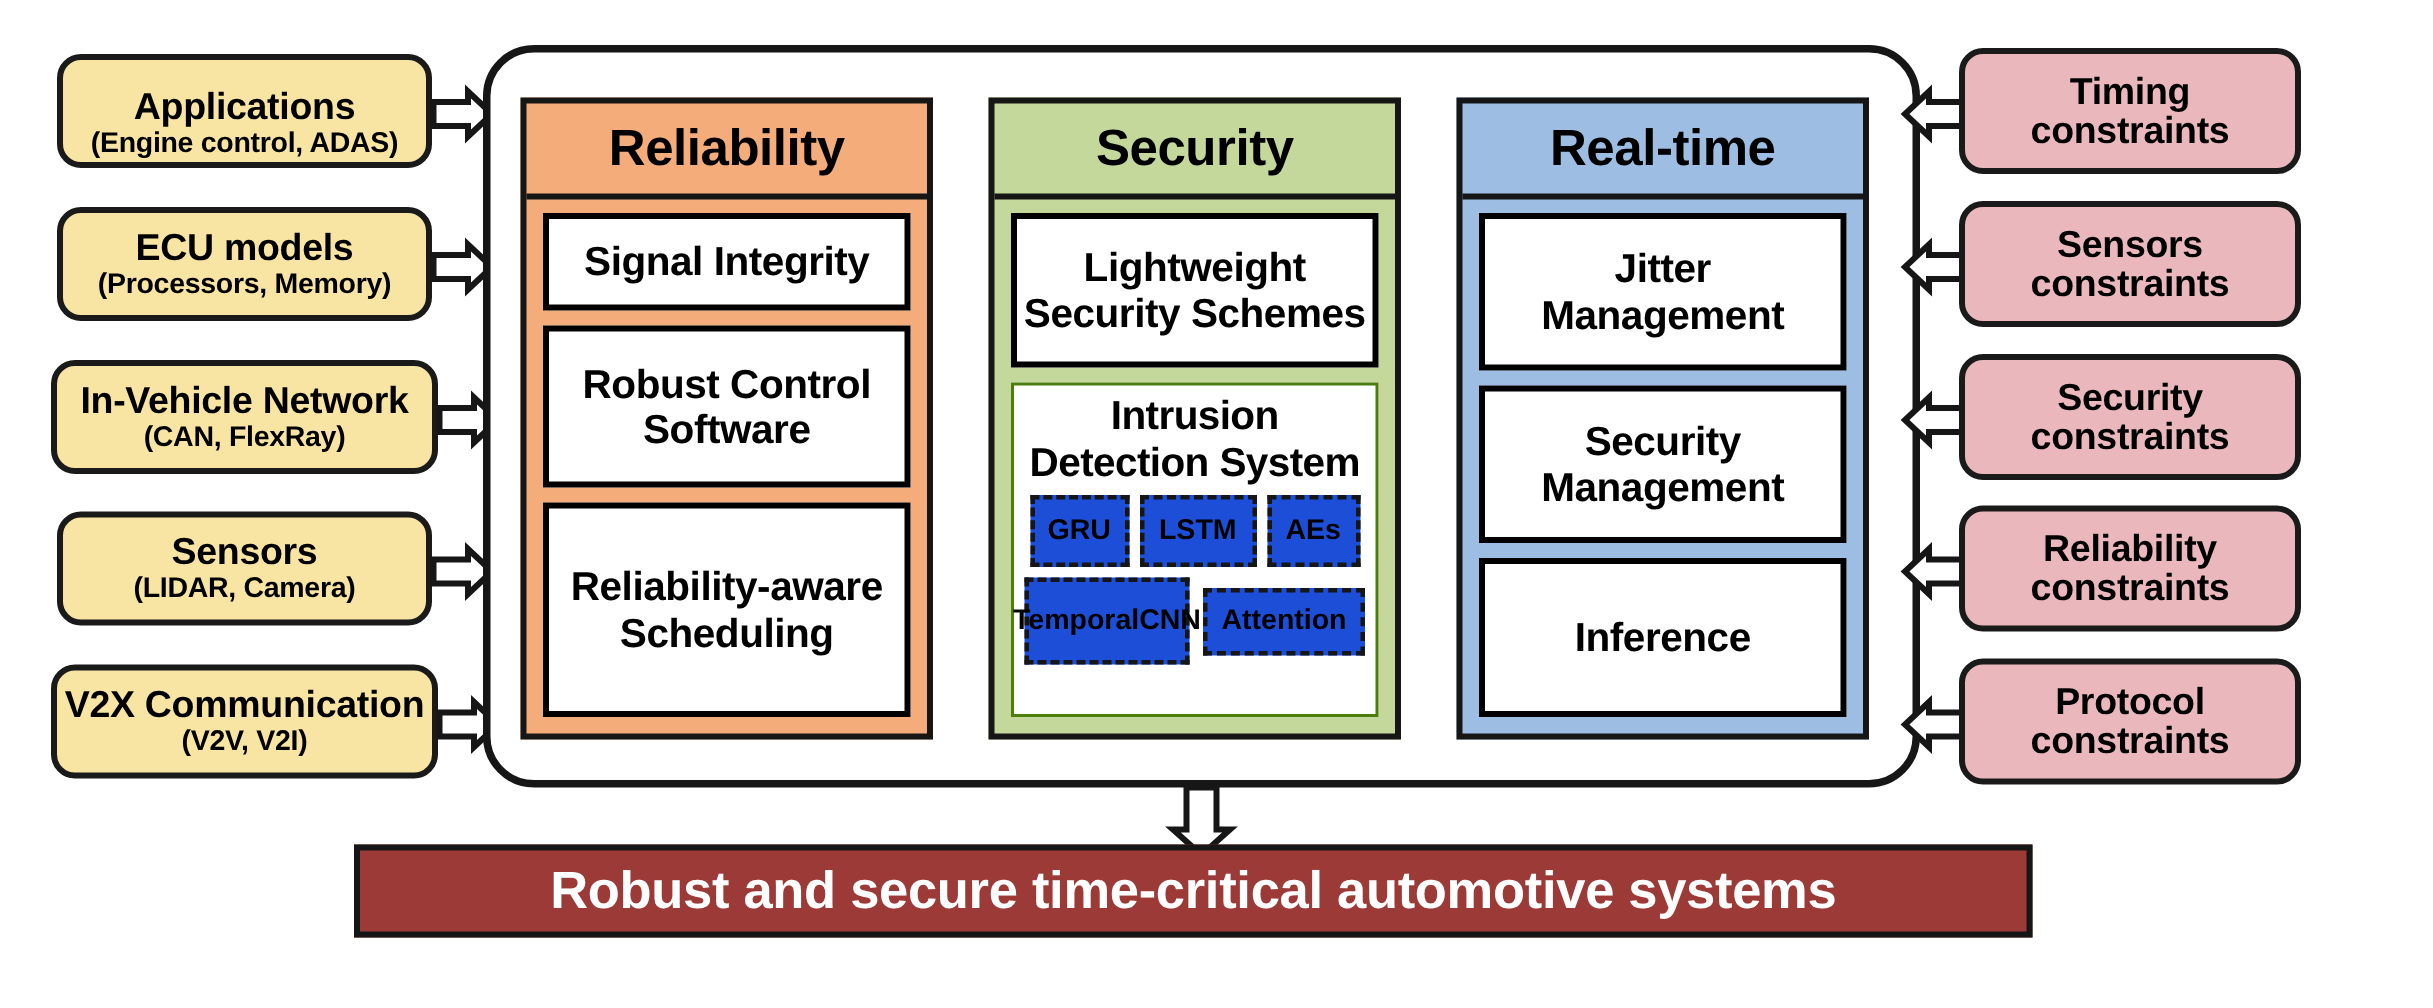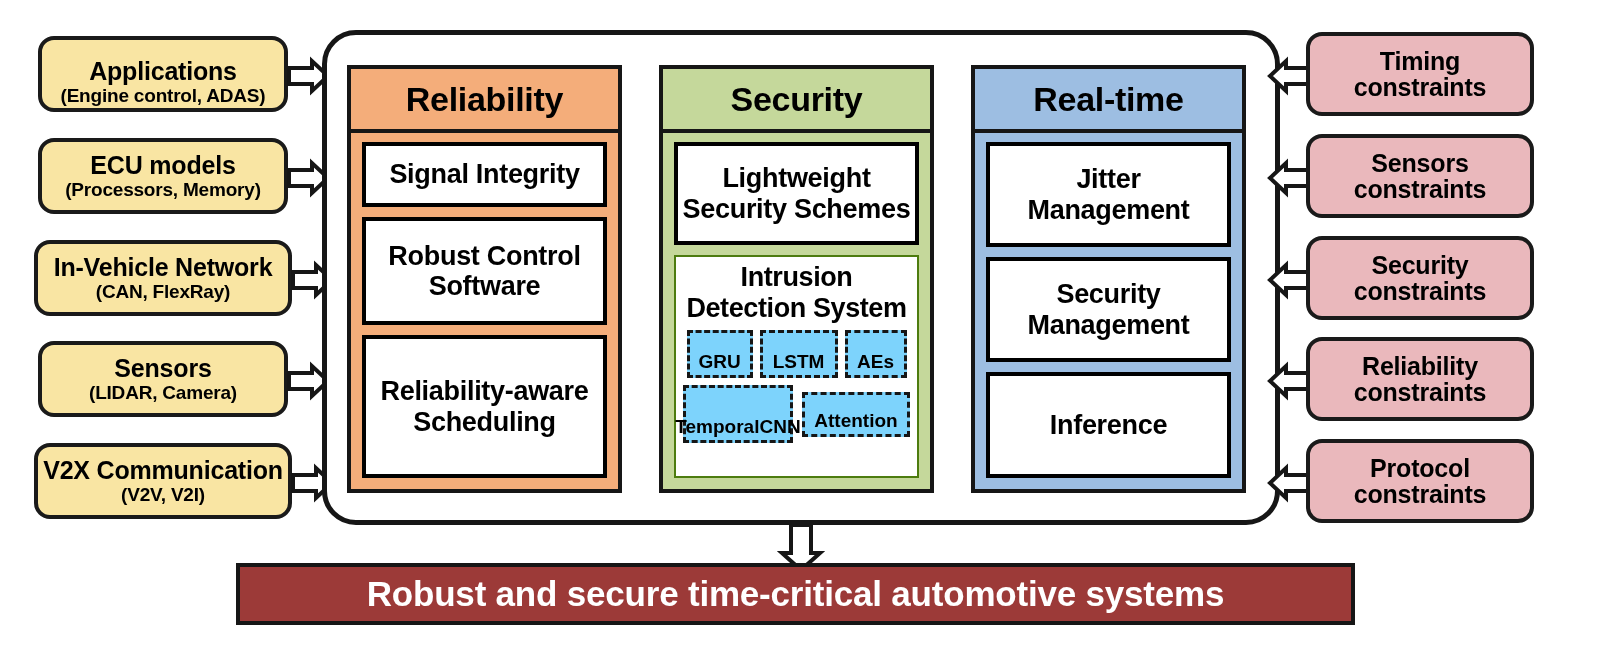--- a/index.html
+++ b/index.html
@@ -122,23 +122,23 @@
   .ids-row {
     display: flex;
     justify-content: center;
     align-items: center;
     gap: 7px;
     margin-top: 7px;
     width: 100%;
   }
   .ids-chip {
     border: 3px dashed #161616;
-    background: #7dd3fc;
-    display: flex;
-    align-items: flex-end;
+    background: #1d4ed8;
+    display: flex;
+    align-items: center;
     justify-content: center;
     text-align: center;
     font-weight: bold;
     font-size: 19px;
     color: #000000;
     line-height: 1.05;
     padding: 3px 5px;
     box-sizing: border-box;
   }
 

